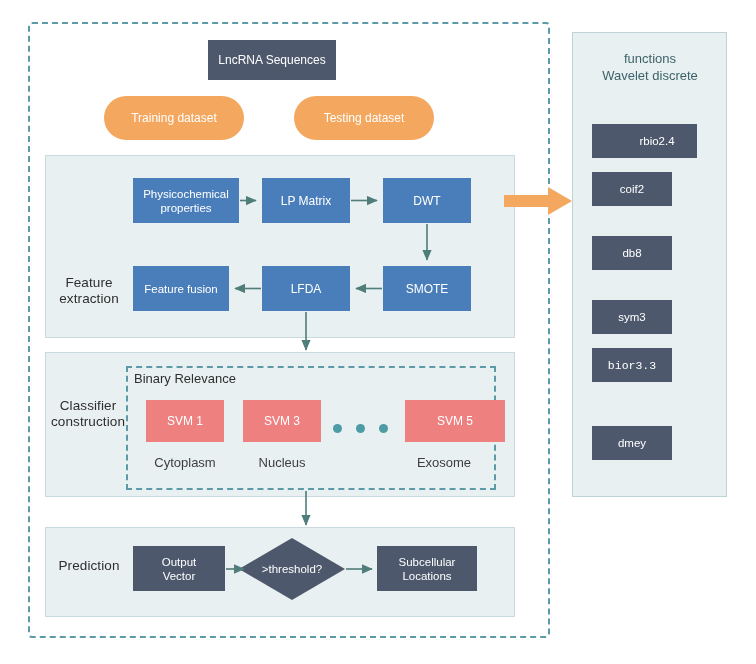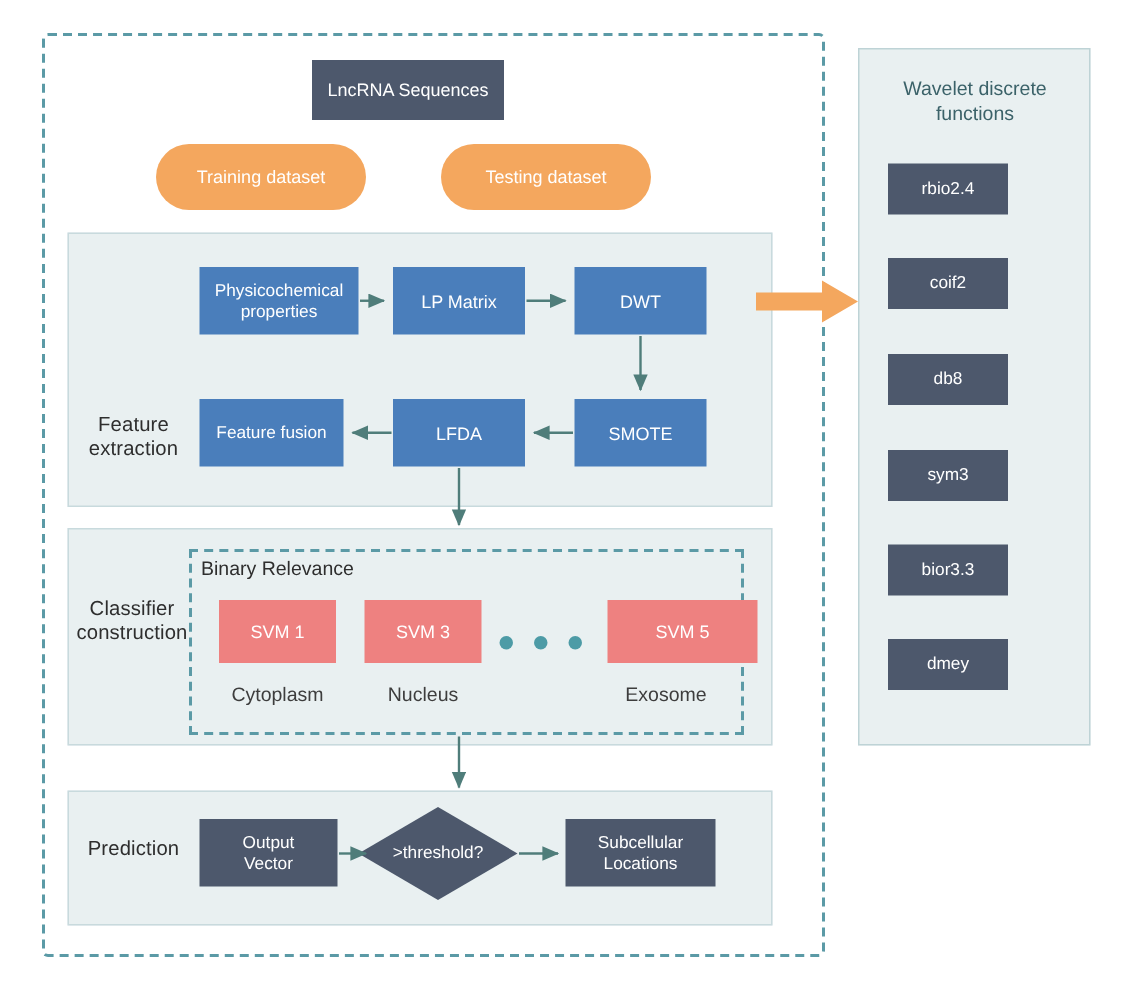--- a/index.html
+++ b/index.html
@@ -88,22 +88,22 @@
     background:#e9f0f1;border:1px solid #bed3d6;box-sizing:border-box;
   }
   .wav-title{
     position:absolute;left:580px;top:50px;width:140px;text-align:center;
     color:#3b6269;font-size:13px;line-height:17px;
   }
   .wav-item{
     position:absolute;left:592px;width:80px;height:34px;background:#4d586c;color:#fff;
     display:flex;align-items:center;justify-content:center;font-size:11.5px;
   }
-  .wav0{top:109px;} .wav1{top:172px;} .wav2{top:236px;}
-  .wav3{top:300px;} .wav4{top:363px;} .wav5{top:426px;}
+  .wav0{top:124px;padding-left:25px;} .wav1{top:172px;} .wav2{top:236px;}
+  .wav3{top:300px;} .wav4{top:348px;font-family:Liberation Mono, monospace;} .wav5{top:426px;}
 
   
   .arrows{position:absolute;left:0;top:0;width:756px;height:664px;pointer-events:none;}
   .orange-arrow{position:absolute;left:504px;top:186px;width:70px;height:30px;}
 </style>
 </head>
 <body>
 
 <div id="root">
 
@@ -175,22 +175,22 @@
 
   <div class="blk blk-dark b-subloc">
     <div>
       <div>Subcellular</div>
       <div>Locations</div>
     </div>
   </div>
 
   <div class="panel-wavelet"></div>
   <div class="wav-title">
+    <div>functions</div>
     <div>Wavelet discrete</div>
-    <div>functions</div>
   </div>
   <div class="wav-item wav0">rbio2.4</div>
   <div class="wav-item wav1">coif2</div>
   <div class="wav-item wav2">db8</div>
   <div class="wav-item wav3">sym3</div>
   <div class="wav-item wav4">bior3.3</div>
   <div class="wav-item wav5">dmey</div>
 
   <svg class="arrows" viewBox="0 0 756 664">
     <defs>

